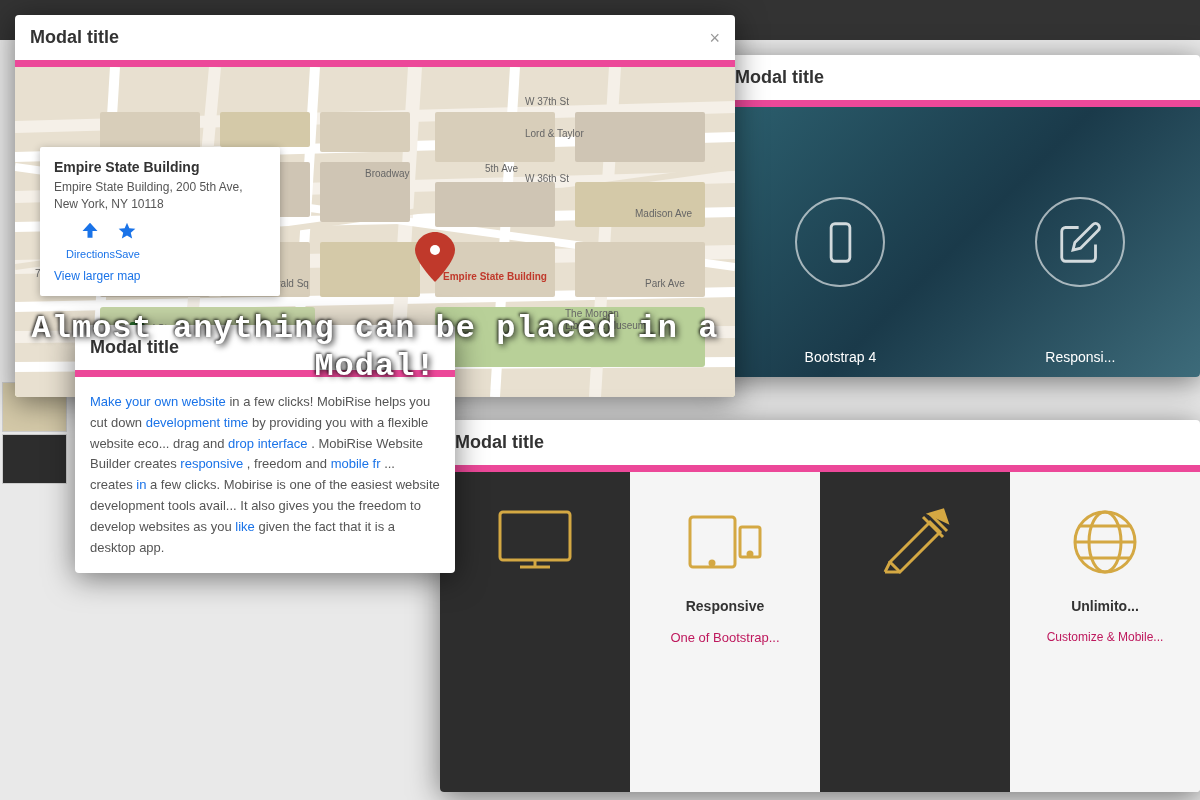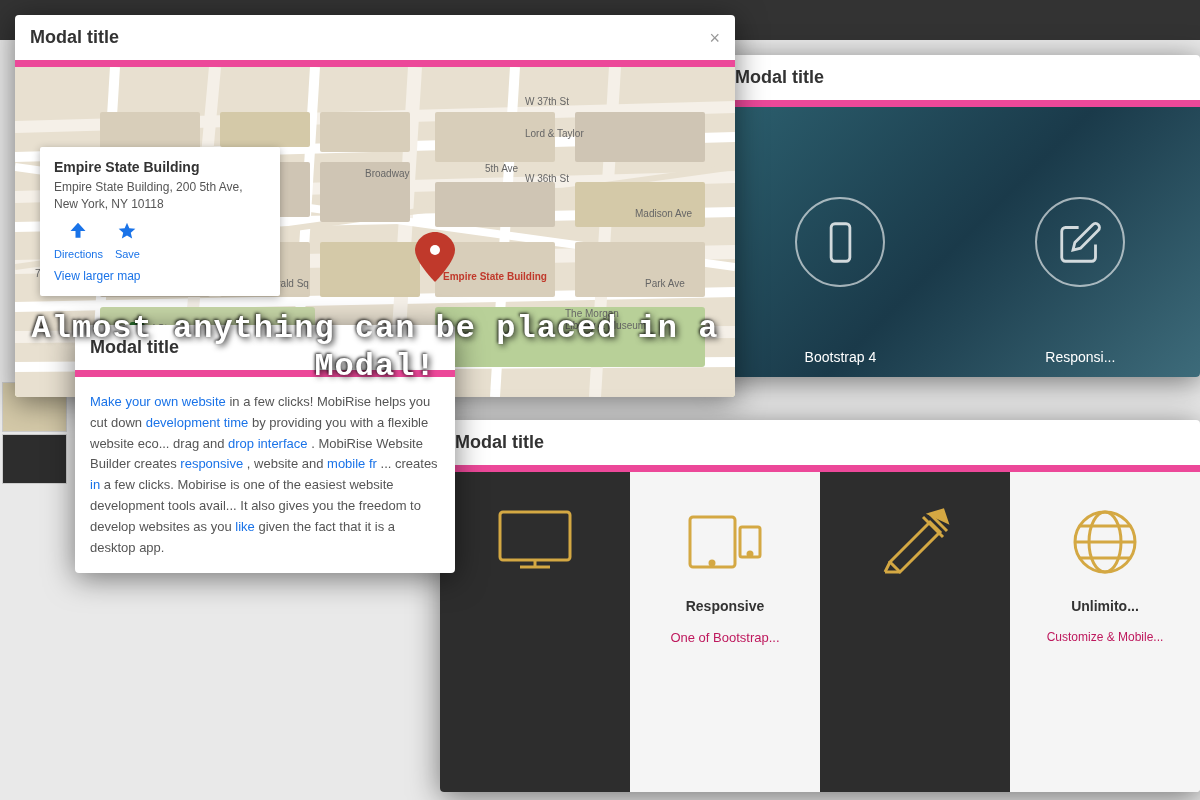--- a/index.html
+++ b/index.html
@@ -89,22 +89,23 @@
       margin-bottom: 4px;
     }
     .map-popup .place-address {
       font-size: 12px;
       color: #555;
       margin-bottom: 8px;
       line-height: 1.4;
     }
     .map-popup .popup-actions {
       display: flex;
-      gap: 12px;
+      gap: 0;
       margin-bottom: 6px;
+      margin-left: 12px;
     }
     .popup-action-btn {
       display: flex;
       flex-direction: column;
       align-items: center;
       gap: 2px;
       cursor: pointer;
       text-decoration: none;
     }
     .popup-action-btn .icon {
@@ -435,21 +436,21 @@
   </div>
   <div class="modal-body">
     <p>
       <span class="highlight">Make your own website</span>
       <span> in a few clicks! MobiRise helps you cut down </span>
       <span class="highlight">development time</span>
       <span> by providing you with a flexible website eco... drag and </span>
       <span class="highlight">drop interface</span>
       <span>. MobiRise Website Builder creates </span>
       <span class="highlight">responsive</span>
-      <span>, website and </span>
+      <span>, freedom and </span>
       <span class="highlight">mobile fr</span>
       <span>... creates </span>
       <span class="highlight">in</span>
       <span> a few clicks. Mobirise is one of the easiest website development tools avail... It also gives you the freedom to develop websites as you </span>
       <span class="highlight">like</span>
       <span> given the fact that it is a desktop app.</span>
     </p>
   </div>
 </div>
 

